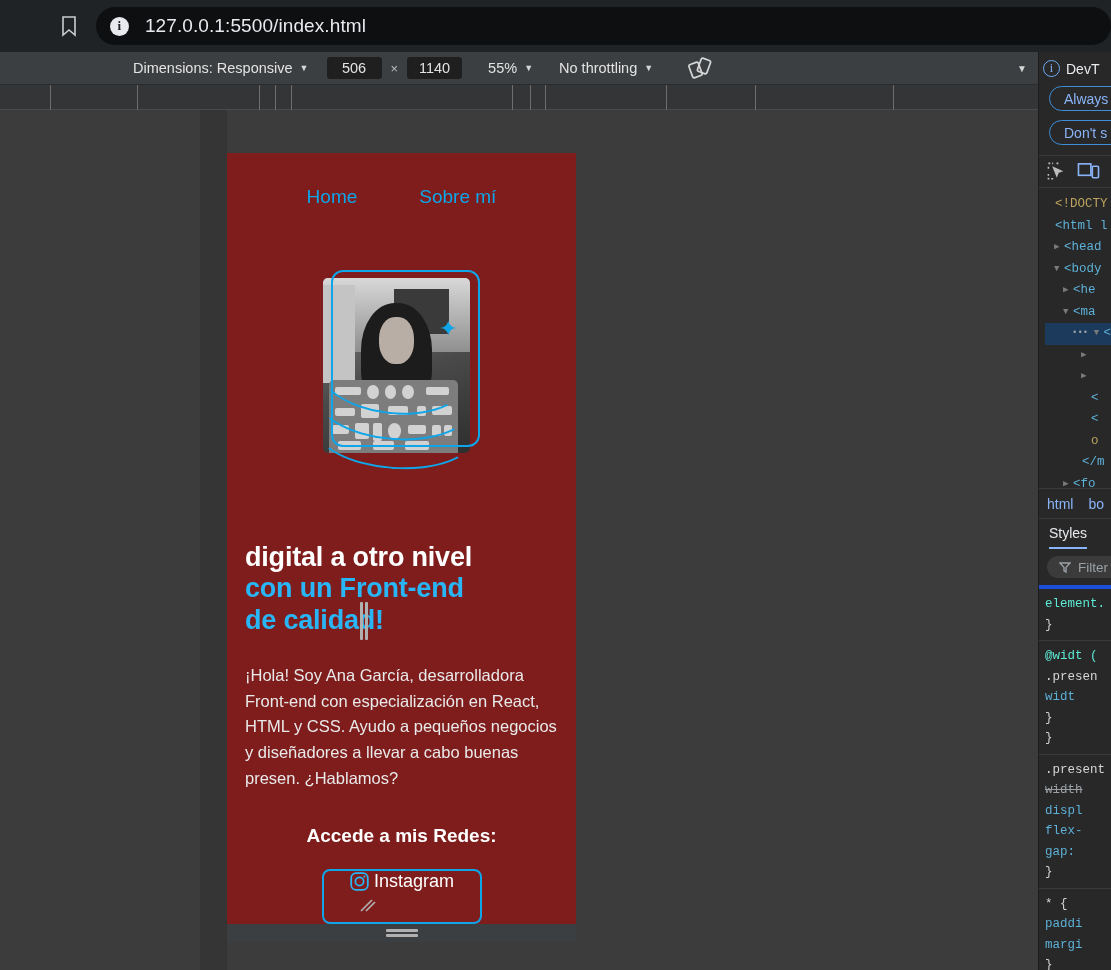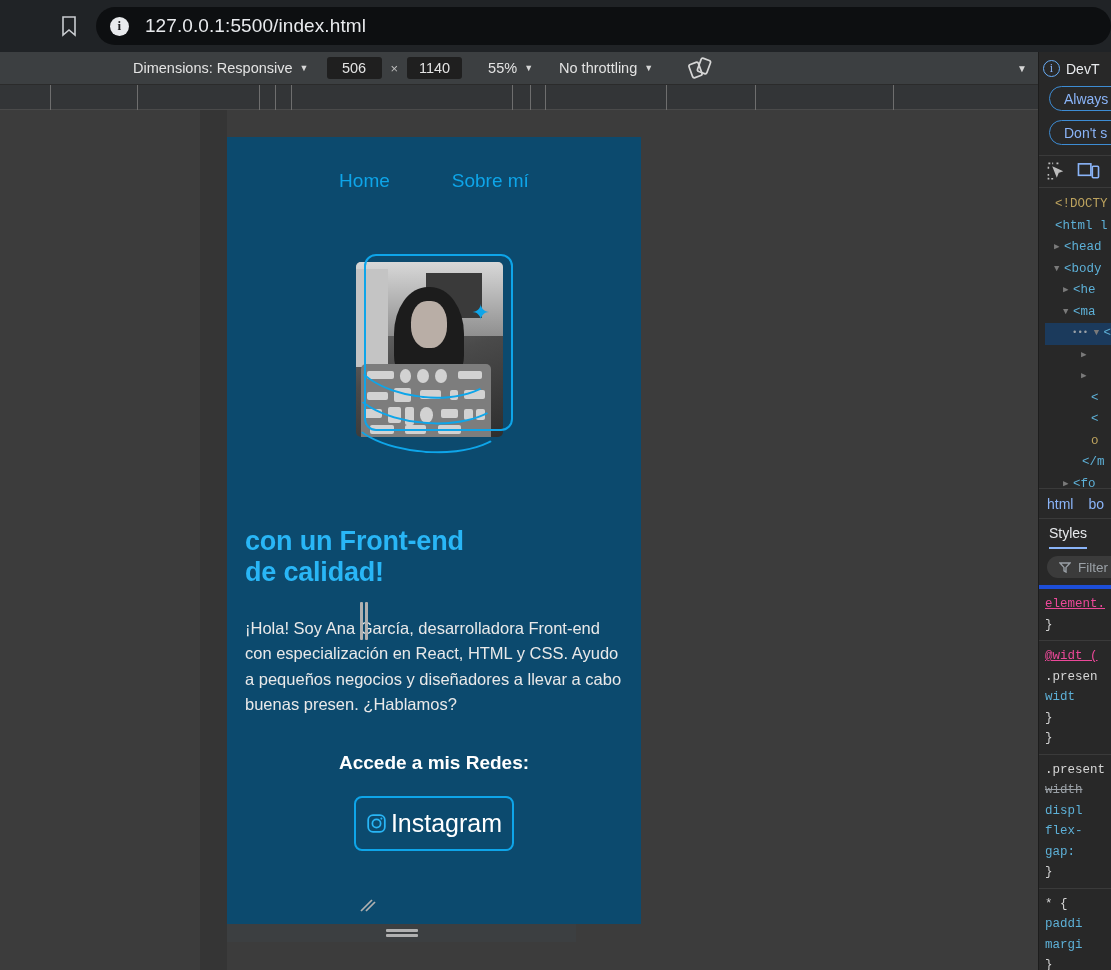--- a/index.html
+++ b/index.html
@@ -97,23 +97,23 @@
   .shade-strip {
     position:absolute; top:0; left:200px; width:27px; height:860px;
     background:#353535;
   }
   .device-frame {
     position: absolute;
     left: 227px; top: 27px;
     width: 349px; height: 805px;
   }
   .page {
-    position: absolute; top: 0; left: 0;
-    width: 414px; height: 787px;
-    background: #0c4a6e;
+    position: absolute; top: 16px; left: 0;
+    width: 349px; height: 787px;
+    background: #7f1d1d;
     overflow: hidden;
   }
   .resizer-bottom {
     position:absolute; left:0; top:787px;
     width:349px; height:18px;
     background:#3c3f41;
     display:flex; align-items:center; justify-content:center;
     cursor: ns-resize;
   }
   .grip-lines { width: 32px; }
@@ -204,22 +204,22 @@
   }
   .social-list {
     margin-top: 22px;
     display:flex; flex-direction:column; align-items:center; gap:18px;
   }
   .social-btn {
     width: 160px; height: 55px;
     border: 2px solid #0ea5e9;
     border-radius: 8px;
     background: transparent;
-    display:flex; align-items:center; justify-content:center; gap:4px;
-    color:#ffffff; font-size:25px;
+    display:flex; justify-content:center; gap:4px;
+    color:#ffffff; font-size:18px;
     cursor:pointer;
   }
   .social-btn .ic { color:#29b6f6; display:flex; }
 
   
   .devtools {
     position:absolute; top:52px; left:1038px;
     width: 73px; height: 918px;
     background:#282828;
     border-left: 1px solid #1d1d1d;
@@ -295,21 +295,21 @@
     color:#9aa0a6; font-size:13.5px; white-space:nowrap;
     cursor:text;
   }
   .css-block {
     font-family:"Liberation Mono", monospace;
     font-size:12.5px; line-height:20.5px;
     padding:5px 0 5px 6px;
     border-bottom:1px solid #3a3a3a;
     white-space:nowrap;
   }
-  .c-dim { color:#ec4899;text-decoration:underline; }
+  .c-dim { color:#5eead4; }
   .c-sel { color:#d6d6d6; }
   .c-prop { color:#5db0d7; }
   .c-strike { color:#9aa0a6; text-decoration:line-through; }
   .c-brace { color:#cfcfcf; }
 </style>
 </head>
 <body>
 
 <div class="browser-bar">
   <div class="bookmark-icon">
@@ -409,20 +409,21 @@
         </div>
         <div class="hero-outline"></div>
         <div class="arc" style="left:-6px;top:64px;width:150px;height:80px;transform:rotate(187deg);"></div>
         <div class="arc" style="left:-8px;top:92px;width:158px;height:78px;transform:rotate(185deg);"></div>
         <div class="arc" style="left:-9px;top:123px;width:162px;height:76px;transform:rotate(184deg);"></div>
         <span class="sparkle" style="left:116px;top:48px;">✦</span>
       </div>
 
       <h1 class="headline">
         <br>
+        <span>digital a otro nivel</span>
         <span class="accent">con un Front-end</span>
         <span class="accent">de calidad!</span>
       </h1>
 
       <p class="bio">¡Hola! Soy Ana García, desarrolladora Front-end con especialización en React, HTML y CSS. Ayudo a pequeños negocios y diseñadores a llevar a cabo buenas presen. ¿Hablamos?</p>
 
       <h2 class="redes-title">Accede a mis Redes:</h2>
 
       <div class="social-list">
         <button class="social-btn">

